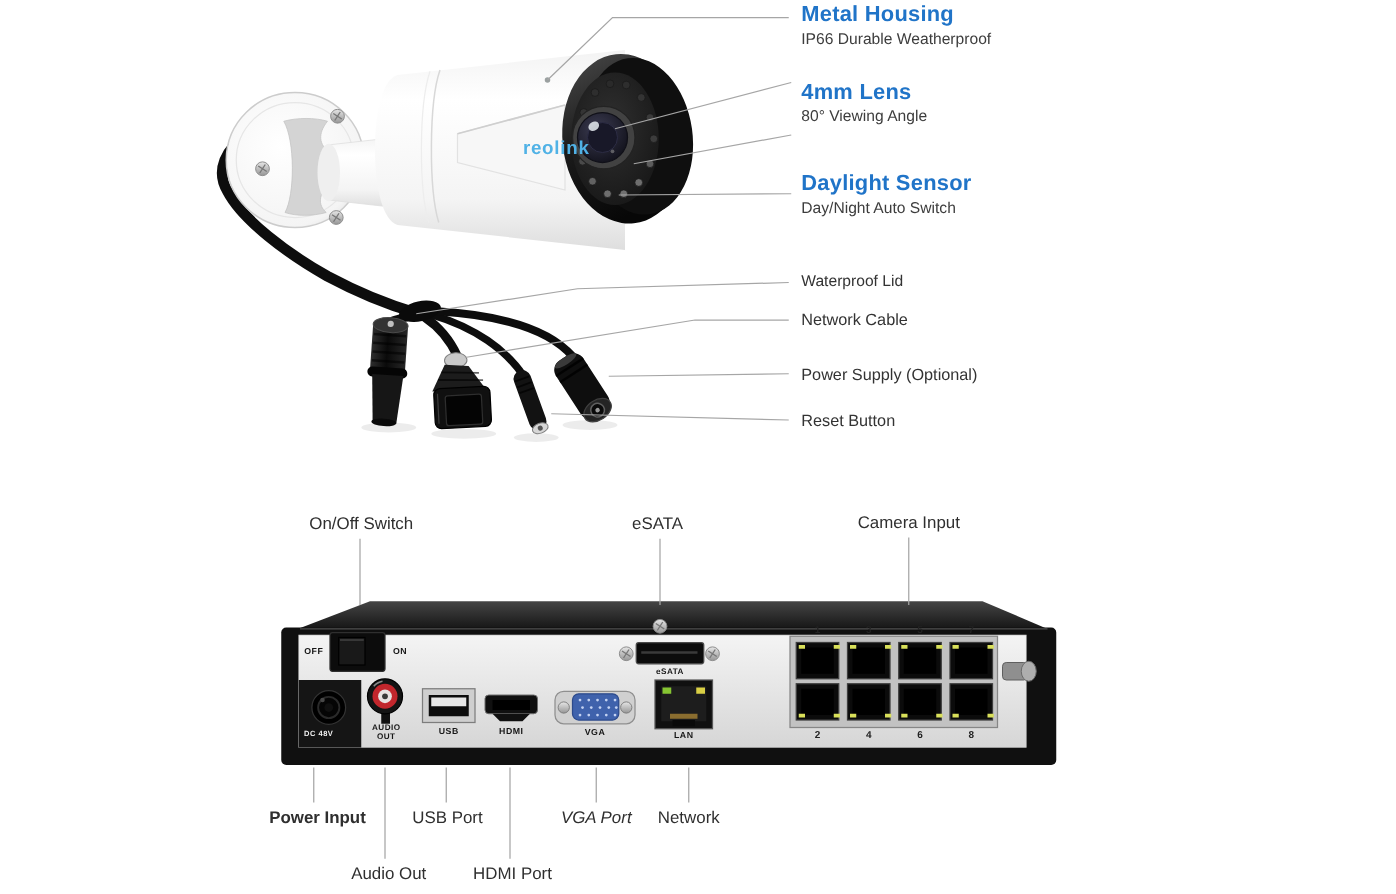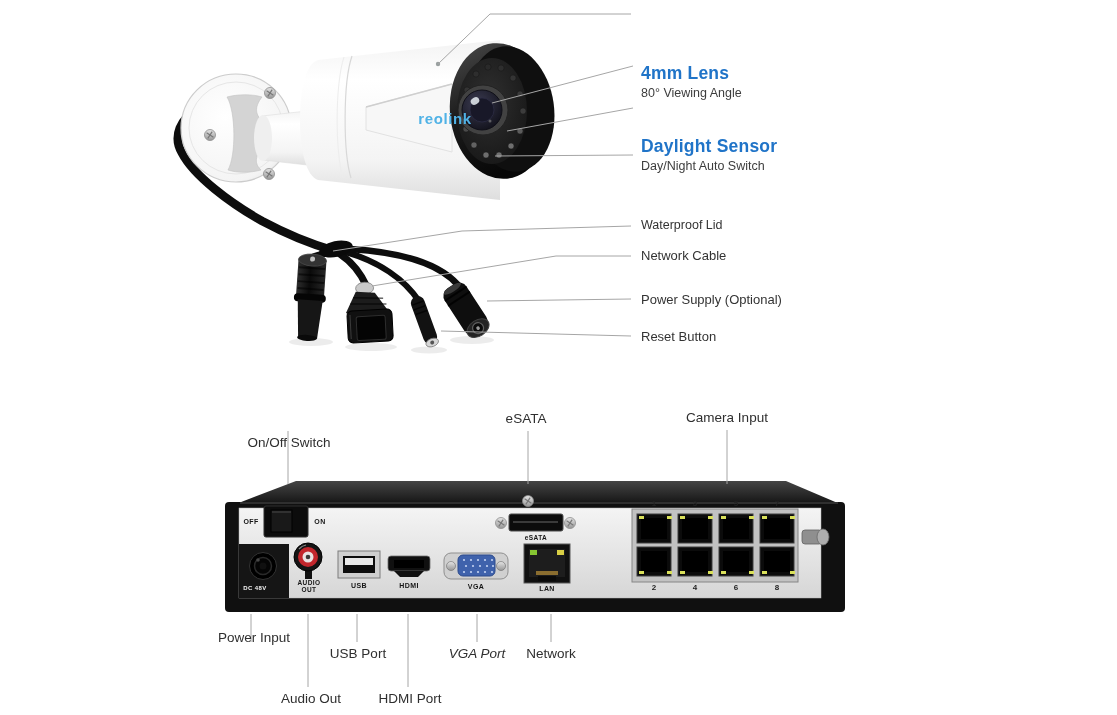--- a/index.html
+++ b/index.html
@@ -332,39 +332,43 @@
     <line x1="308" y1="614" x2="308" y2="687"></line>
     <line x1="357" y1="614" x2="357" y2="642"></line>
     <line x1="408" y1="614" x2="408" y2="687"></line>
     <line x1="477" y1="614" x2="477" y2="642"></line>
     <line x1="551" y1="614" x2="551" y2="642"></line>
   </g>
 </svg>
 
   <span class="logo" style="left:409px;top:110px;margin-left:36px;">reolink</span>
 
+  <div class="lbl" style="left:641px;top:1px;">
+    <div class="feat-title">Metal Housing</div>
+    <div class="feat-sub">IP66 Durable Weatherproof</div>
+  </div>
   <div class="lbl" style="left:641px;top:47px;margin-top:16px;">
     <div class="feat-title">4mm Lens</div>
     <div class="feat-sub">80° Viewing Angle</div>
   </div>
   <div class="lbl" style="left:641px;top:136px;">
     <div class="feat-title">Daylight Sensor</div>
     <div class="feat-sub">Day/Night Auto Switch</div>
   </div>
 
   <span class="lbl part" style="left:641px;top:218px;font-size:12.5px;">Waterproof Lid</span>
   <span class="lbl part" style="left:641px;top:248px;">Network Cable</span>
   <span class="lbl part" style="left:641px;top:292px;">Power Supply (Optional)</span>
   <span class="lbl part" style="left:641px;top:329px;">Reset Button</span>
 
-  <span class="lbl nvr-lbl" style="left:289px;top:411px;margin-top:24px;">On/Off Switch</span>
+  <span class="lbl nvr-lbl" style="left:289px;top:411px;">On/Off Switch</span>
   <span class="lbl nvr-lbl" style="left:526px;top:411px;">eSATA</span>
   <span class="lbl nvr-lbl" style="left:727px;top:410px;">Camera Input</span>
 
-  <span class="lbl nvr-lbl" style="left:254px;top:630px;">Power Input</span>
+  <span class="lbl nvr-lbl" style="left:254px;top:646px;font-weight:bold;">Power Input</span>
   <span class="lbl nvr-lbl" style="left:311px;top:691px;">Audio Out</span>
   <span class="lbl nvr-lbl" style="left:358px;top:646px;">USB Port</span>
   <span class="lbl nvr-lbl" style="left:410px;top:691px;">HDMI Port</span>
   <span class="lbl nvr-lbl" style="left:477px;top:646px;font-style:italic;">VGA Port</span>
   <span class="lbl nvr-lbl" style="left:551px;top:646px;">Network</span>
 
   <span class="lbl panel-lbl" style="left:251px;top:518px;font-size:7px;">OFF</span>
   <span class="lbl panel-lbl" style="left:320px;top:518px;font-size:7px;">ON</span>
   <span class="lbl panel-lbl white" style="left:255px;top:585px;font-size:6px;">DC 48V</span>
   <span class="lbl panel-lbl" style="left:309px;top:579px;font-size:6.5px;width:34px;white-space:normal;">AUDIO OUT</span>

